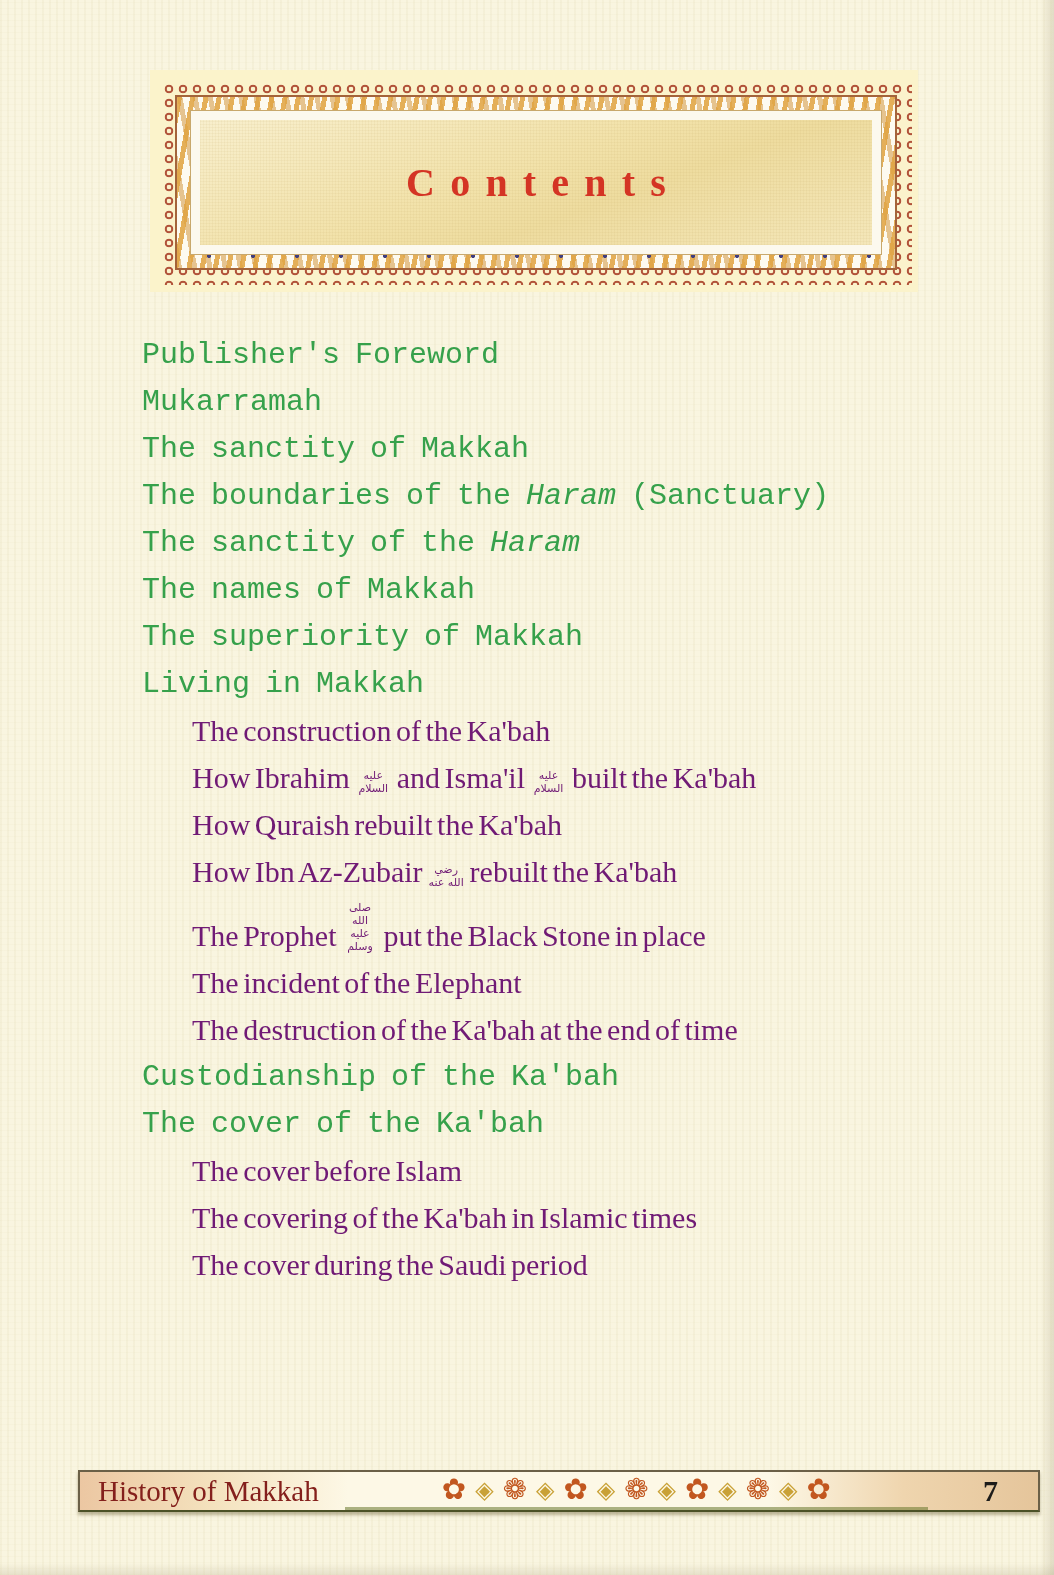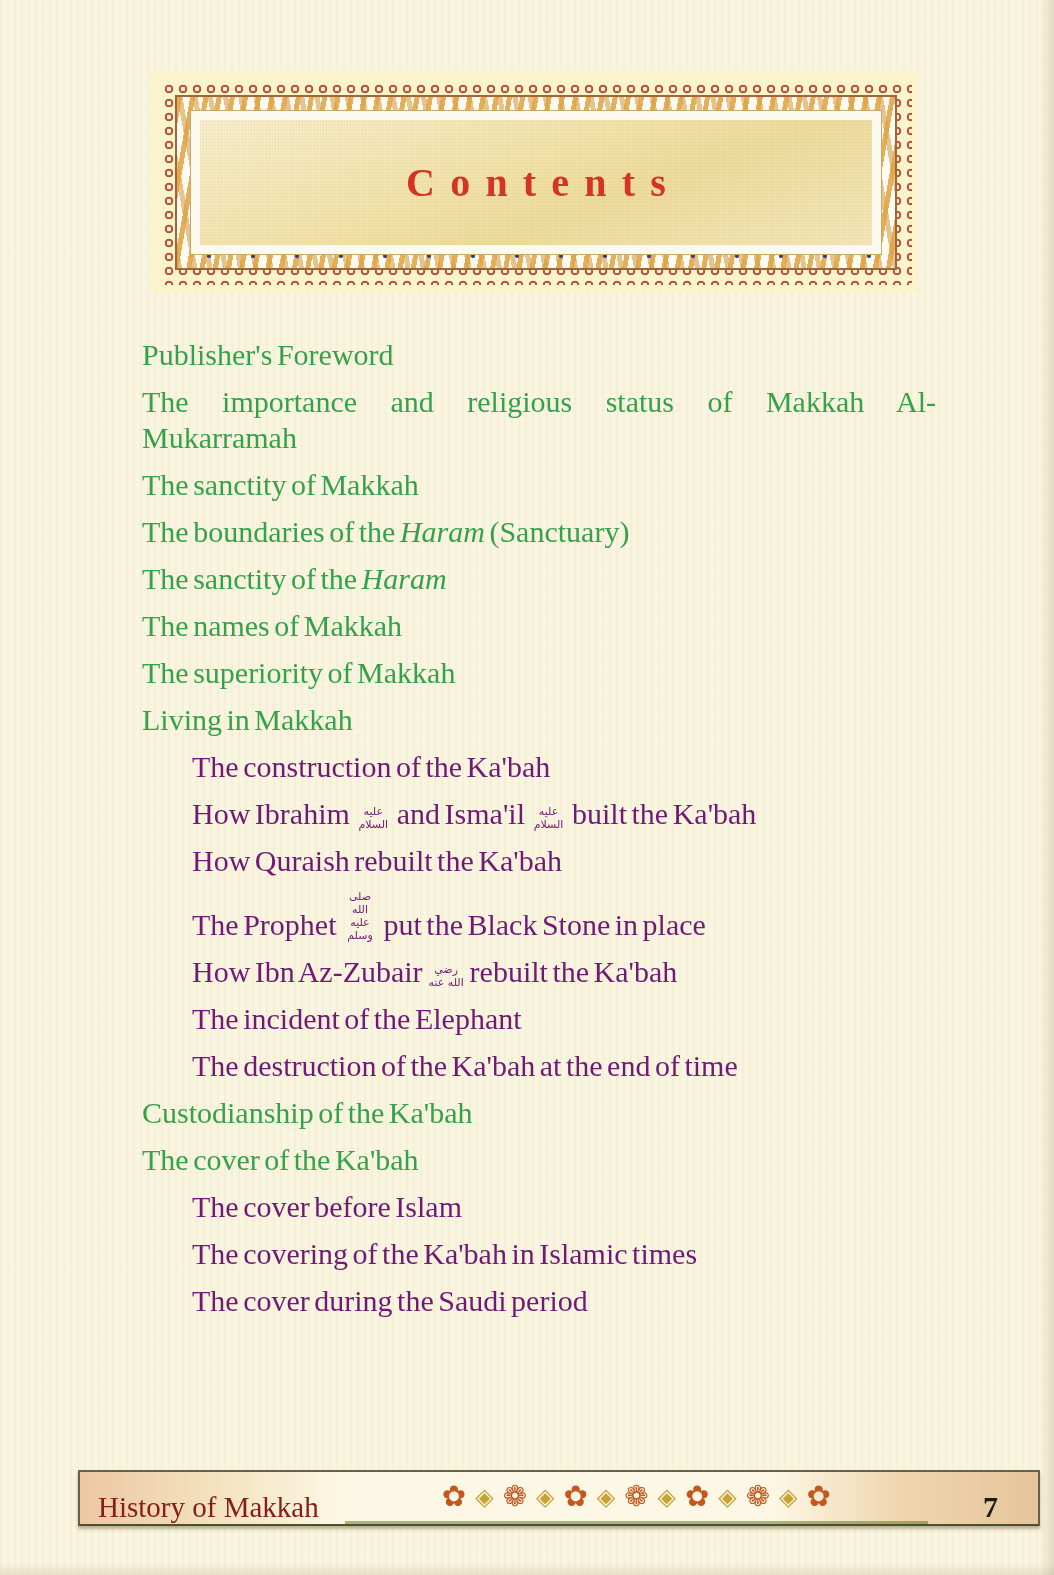--- a/index.html
+++ b/index.html
@@ -68,37 +68,37 @@
     color:#d43424;
   }
 
   
   .toc {
     position:absolute; left:142px; top:337px; width:794px;
     font-size:30px; line-height:36px;
     word-spacing:-3px;
   }
   .toc-entry { margin-bottom:11px; }
-  .toc-entry.green { color:#36a14b; }
+  .toc-entry.green { color:#36a14b;font-family:Liberation Mono, monospace; }
   .toc-entry.blue  { color:#701a75; }
   .toc-entry.lvl1  { padding-left:50px; }
   .toc-line.jline  { text-align:justify; text-align-last:justify; }
   .it { font-style:italic; }
   .ar {
     font-family:"DejaVu Sans",sans-serif;
     display:inline-block; width:38px;
     font-size:11px; line-height:13px;
     text-align:center; vertical-align:-4px;
     direction:rtl; word-spacing:0;
   }
 
   
   .footer-bar {
-    position:absolute; left:78px; top:1470px; width:962px; height:56px;
-    display:flex; align-items:flex-end;
+    position:absolute; left:78px; top:1470px; width:962px; height:42px;
+    display:flex; align-items:center;
     border:2px solid #6b6047;
     border-bottom-color:#4c5228;
     box-shadow:0 3px 3px rgba(110,100,60,.45);
     background:linear-gradient(90deg,
       #ecc7a2 0%, #f4e2be 14%, #fdf8e6 28%,
       #fdf8e6 72%, #efd5ae 86%, #e5c59b 100%);
     overflow:hidden;
   }
   .book-title {
     flex:0 0 auto;
@@ -140,21 +140,20 @@
       </div>
     </div>
   </div>
 </div>
 
 <div class="toc">
     <div class="toc-entry lvl0 green">
       <div class="toc-line"><span>Publisher's Foreword</span></div>
     </div>
     <div class="toc-entry lvl0 green">
-      <div class="toc-line jline"><span>The importance and religious status of Makkah Al-</span></div>
       <div class="toc-line"><span>Mukarramah</span></div>
     </div>
     <div class="toc-entry lvl0 green">
       <div class="toc-line"><span>The sanctity of Makkah</span></div>
     </div>
     <div class="toc-entry lvl0 green">
       <div class="toc-line"><span>The boundaries of the </span><span class="it">Haram</span><span> (Sanctuary)</span></div>
     </div>
     <div class="toc-entry lvl0 green">
       <div class="toc-line"><span>The sanctity of the </span><span class="it">Haram</span></div>
@@ -171,24 +170,24 @@
     <div class="toc-entry lvl1 blue">
       <div class="toc-line"><span>The construction of the Ka'bah</span></div>
     </div>
     <div class="toc-entry lvl1 blue">
       <div class="toc-line"><span>How Ibrahim </span><span class="ar">عليه السلام</span><span> and Isma'il </span><span class="ar">عليه السلام</span><span> built the Ka'bah</span></div>
     </div>
     <div class="toc-entry lvl1 blue">
       <div class="toc-line"><span>How Quraish rebuilt the Ka'bah</span></div>
     </div>
     <div class="toc-entry lvl1 blue">
+      <div class="toc-line"><span>How Ibn Az-Zubair </span><span class="ar">رضي الله عنه</span><span> rebuilt the Ka'bah</span></div>
+    </div>
+    <div class="toc-entry lvl1 blue">
       <div class="toc-line"><span>The Prophet </span><span class="ar">صلى الله عليه وسلم</span><span> put the Black Stone in place</span></div>
-    </div>
-    <div class="toc-entry lvl1 blue">
-      <div class="toc-line"><span>How Ibn Az-Zubair </span><span class="ar">رضي الله عنه</span><span> rebuilt the Ka'bah</span></div>
     </div>
     <div class="toc-entry lvl1 blue">
       <div class="toc-line"><span>The incident of the Elephant</span></div>
     </div>
     <div class="toc-entry lvl1 blue">
       <div class="toc-line"><span>The destruction of the Ka'bah at the end of time</span></div>
     </div>
     <div class="toc-entry lvl0 green">
       <div class="toc-line"><span>Custodianship of the Ka'bah</span></div>
     </div>

